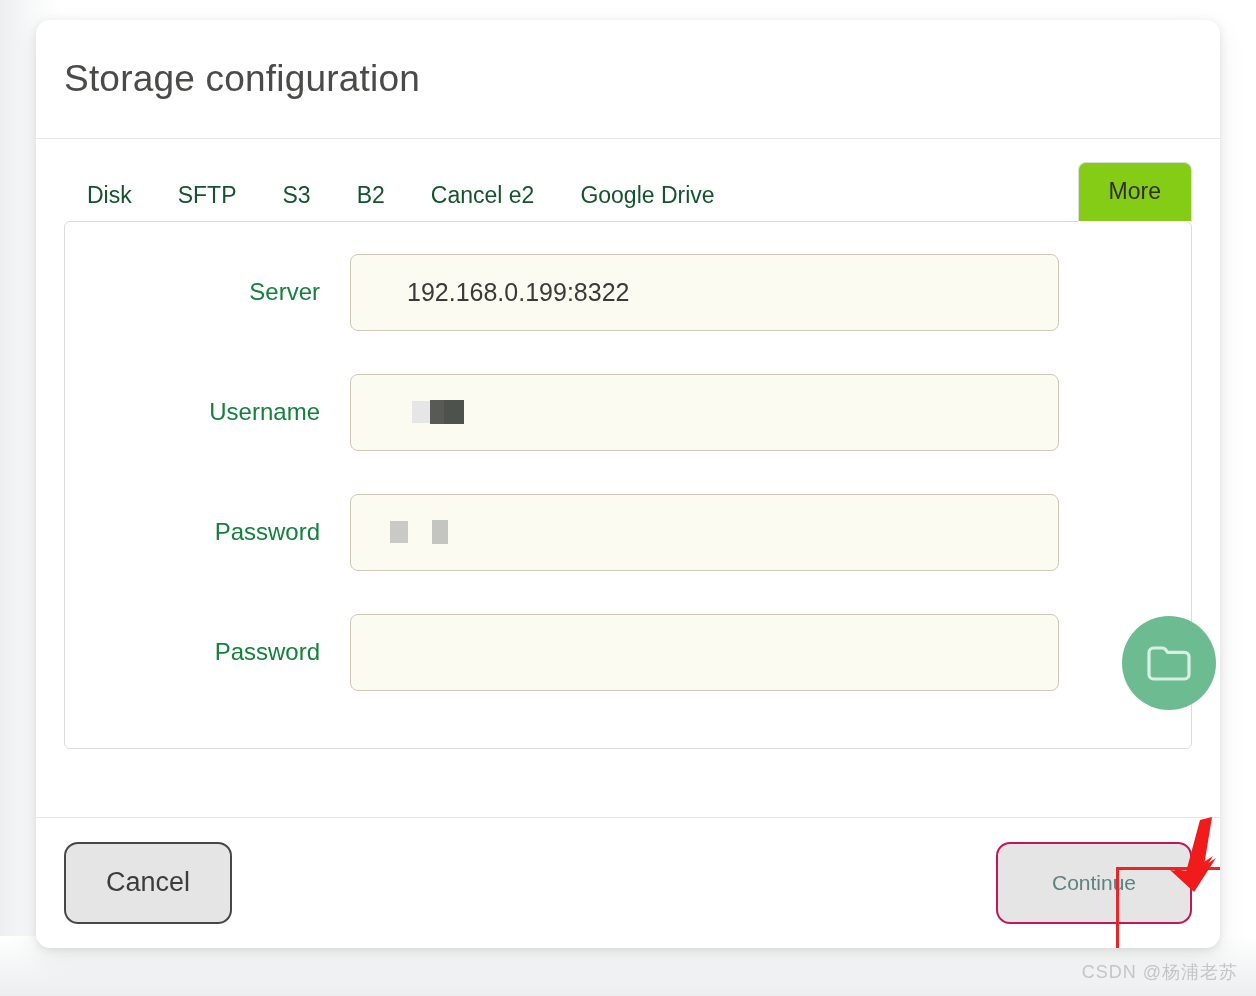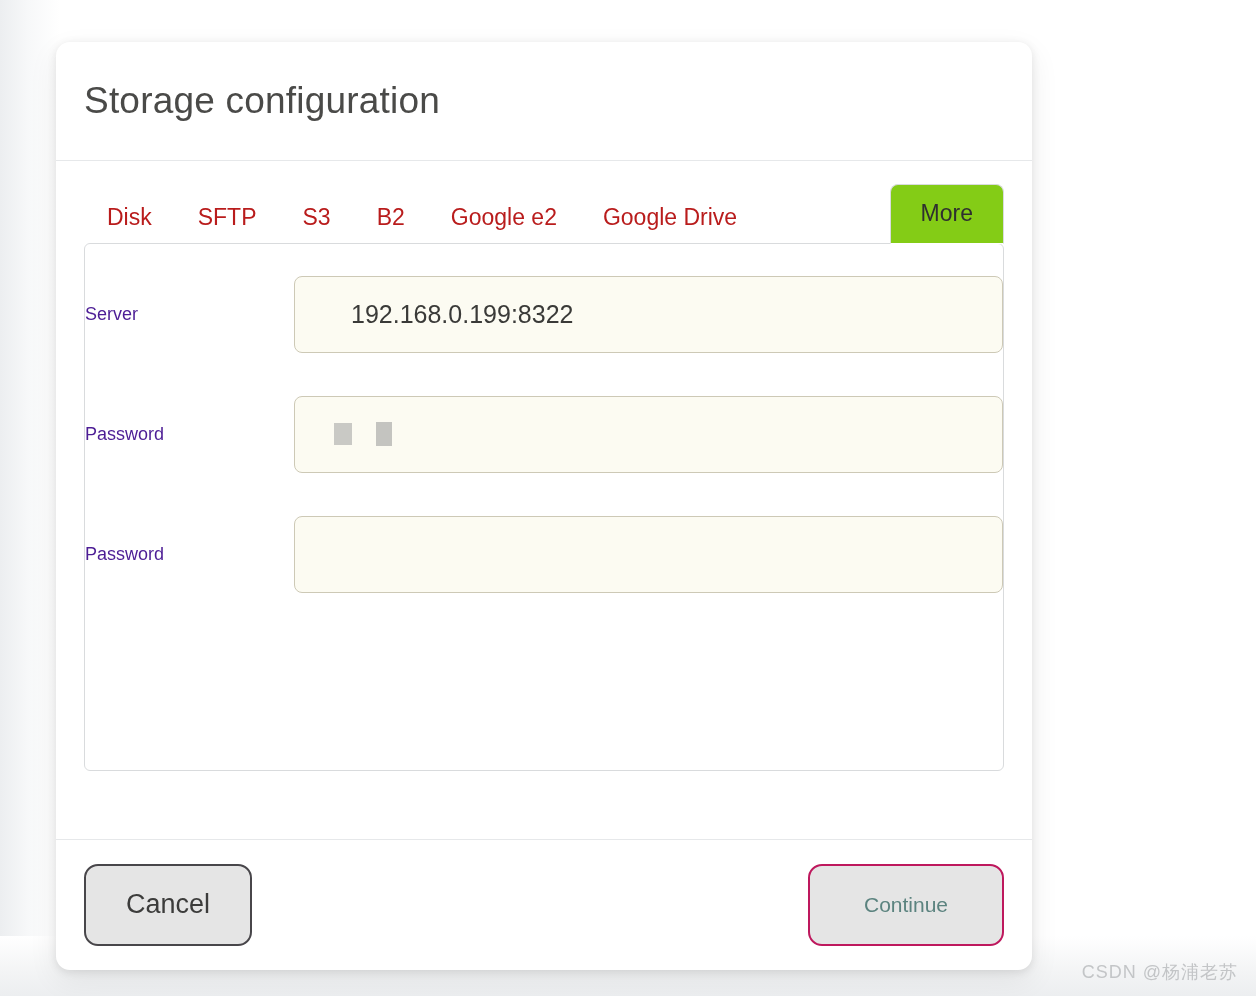--- a/index.html
+++ b/index.html
@@ -28,28 +28,27 @@
     position: absolute;
     left: 0; right: 0; bottom: 0;
     height: 60px;
     background: linear-gradient(to bottom, #ffffff 0%, #f3f4f5 60%, #eceef0 100%);
   }
 
   
   .dialog {
     position: absolute;
     left: 36px;
-    top: 42px;
-    width: 976px;
+    top: 20px;
+    width: 1184px;
     height: 928px;
     background: #ffffff;
     border-radius: 14px;
     box-shadow: 0 2px 10px rgba(0,0,0,0.10), 0 10px 30px rgba(0,0,0,0.07);
     overflow: hidden;
-    margin-left: 20px;
   }
 
   .dialog-header {
     height: 119px;
     border-bottom: 1px solid #e6e8ea;
     display: flex;
     align-items: center;
     padding: 0 28px;
   }
   .dialog-title {
@@ -67,21 +66,21 @@
   
   .tabs {
     position: relative;
     display: flex;
     align-items: flex-end;
     height: 82px;
     padding-top: 18px;
   }
   .tab {
     font-size: 23px;
-    color: #b91c1c;
+    color: #14532d;
     padding: 10px 22px 14px 22px;
     line-height: 1;
     background: transparent;
     border: 1px solid transparent;
     border-bottom: none;
     cursor: pointer;
     white-space: nowrap;
   }
   .tab.spacer-grow { flex: 1 1 auto; cursor: default; }
   .tab.active {
@@ -106,24 +105,24 @@
     z-index: 1;
   }
 
   .form-row {
     display: flex;
     align-items: center;
     height: 120px;
   }
   .form-label {
     width: 285px;
-    text-align: left;
+    text-align: right;
     padding-right: 30px;
-    font-size: 18px;
-    color: #4c1d95;
+    font-size: 24px;
+    color: #15803d;
   }
   .form-input {
     width: 709px;
     height: 77px;
     background: #fcfbf2;
     border: 1px solid #cdc9b6;
     border-radius: 8px;
     font-size: 25px;
     color: #3a3a38;
     padding: 0 56px;
@@ -251,35 +250,46 @@
     <div class="dialog-title">Storage configuration</div>
   </div>
 
   <div class="dialog-body">
 
     <div class="tabs">
       <div class="tab">Disk</div>
       <div class="tab">SFTP</div>
       <div class="tab">S3</div>
       <div class="tab">B2</div>
-      <div class="tab">Google e2</div>
+      <div class="tab">Cancel e2</div>
       <div class="tab">Google Drive</div>
       <div class="tab spacer-grow"></div>
       <div class="tab active">More</div>
     </div>
 
     <div class="panel">
 
       <div class="form-row">
         <div class="form-label">Server</div>
         <div class="field-wrap">
           <input class="form-input" type="text" value="192.168.0.199:8322" style="">
         </div>
       </div>
 
+      <div class="form-row">
+        <div class="form-label">Username</div>
+        <div class="field-wrap">
+          <input class="form-input" type="text" value="" style="">
+          <div class="redact username">
+            <span class="rb1"></span>
+              <span class="rb2"></span>
+              <span class="rb3"></span>
+          </div>
+        </div>
+      </div>
 
       <div class="form-row">
         <div class="form-label">Password</div>
         <div class="field-wrap">
           <input class="form-input" type="text" value="" style="">
           <div class="redact password">
             <span class="pb1"></span>
               <span class="pbgap"></span>
               <span class="pb2"></span>
           </div>

